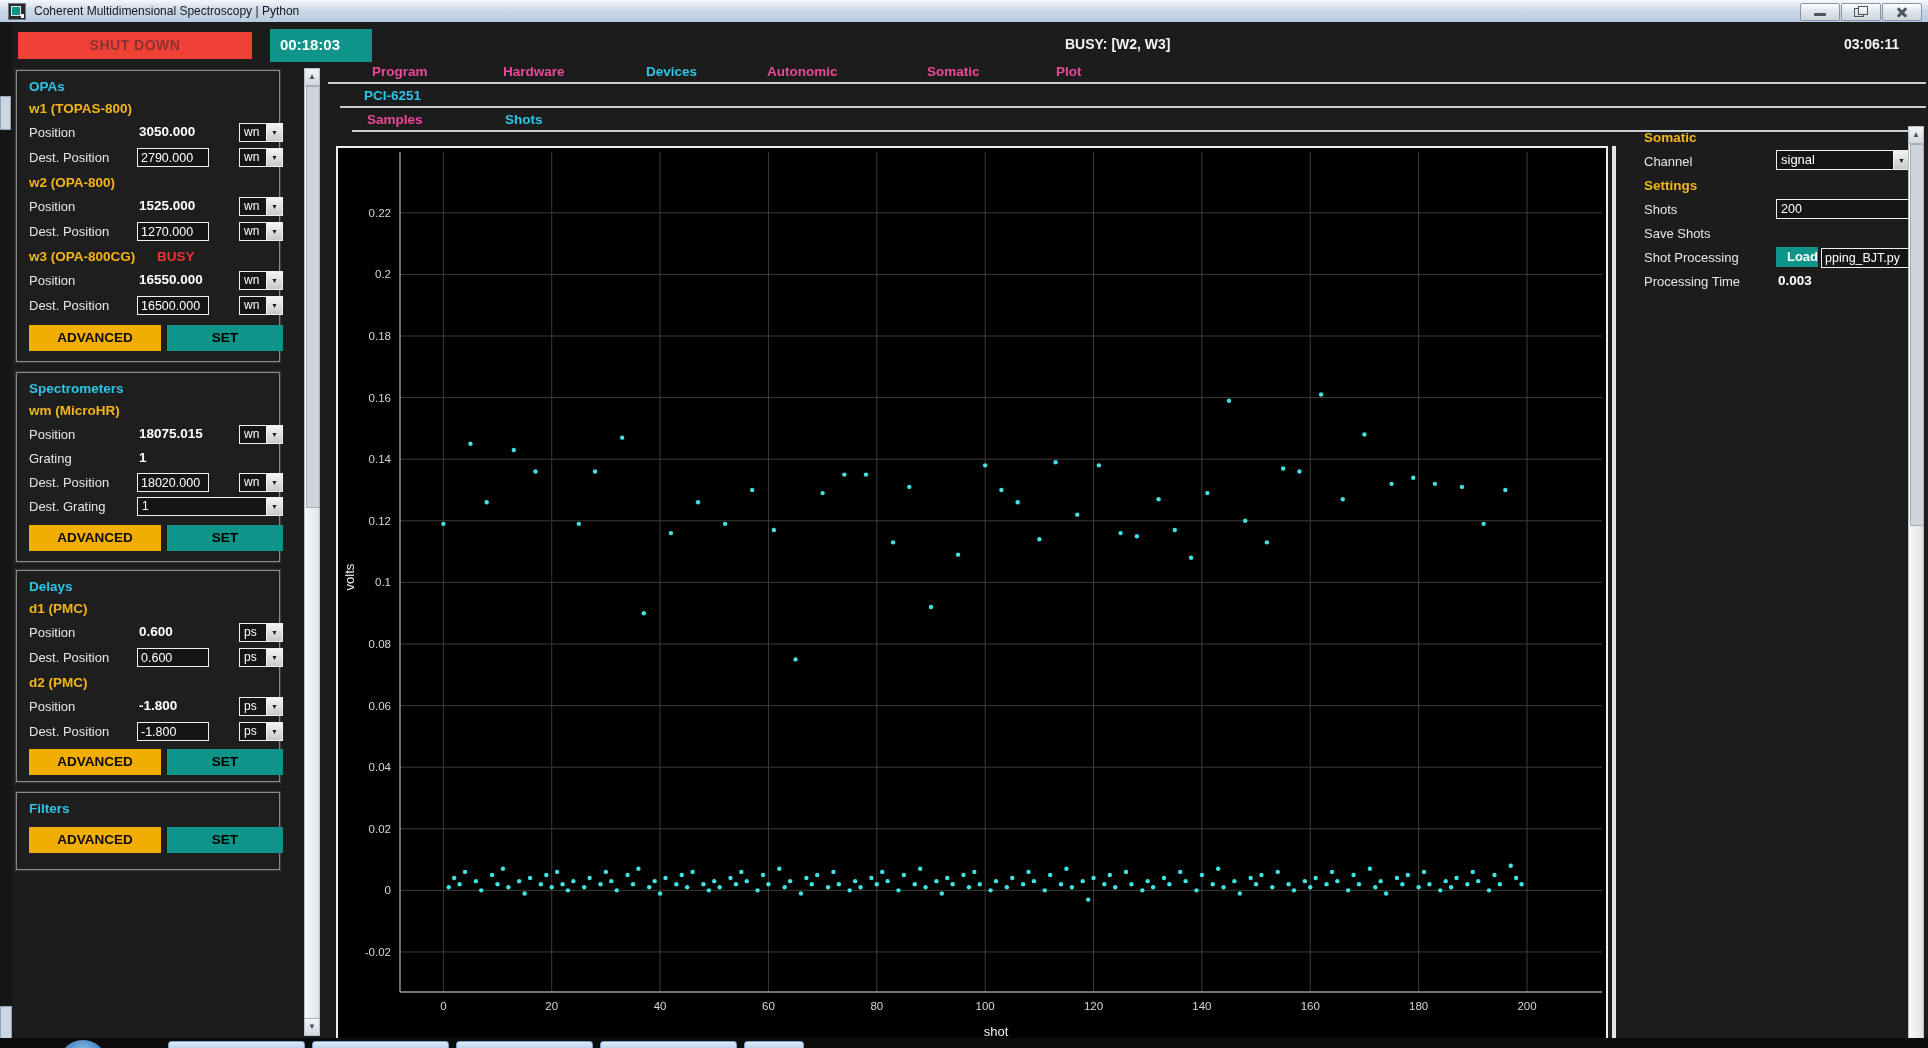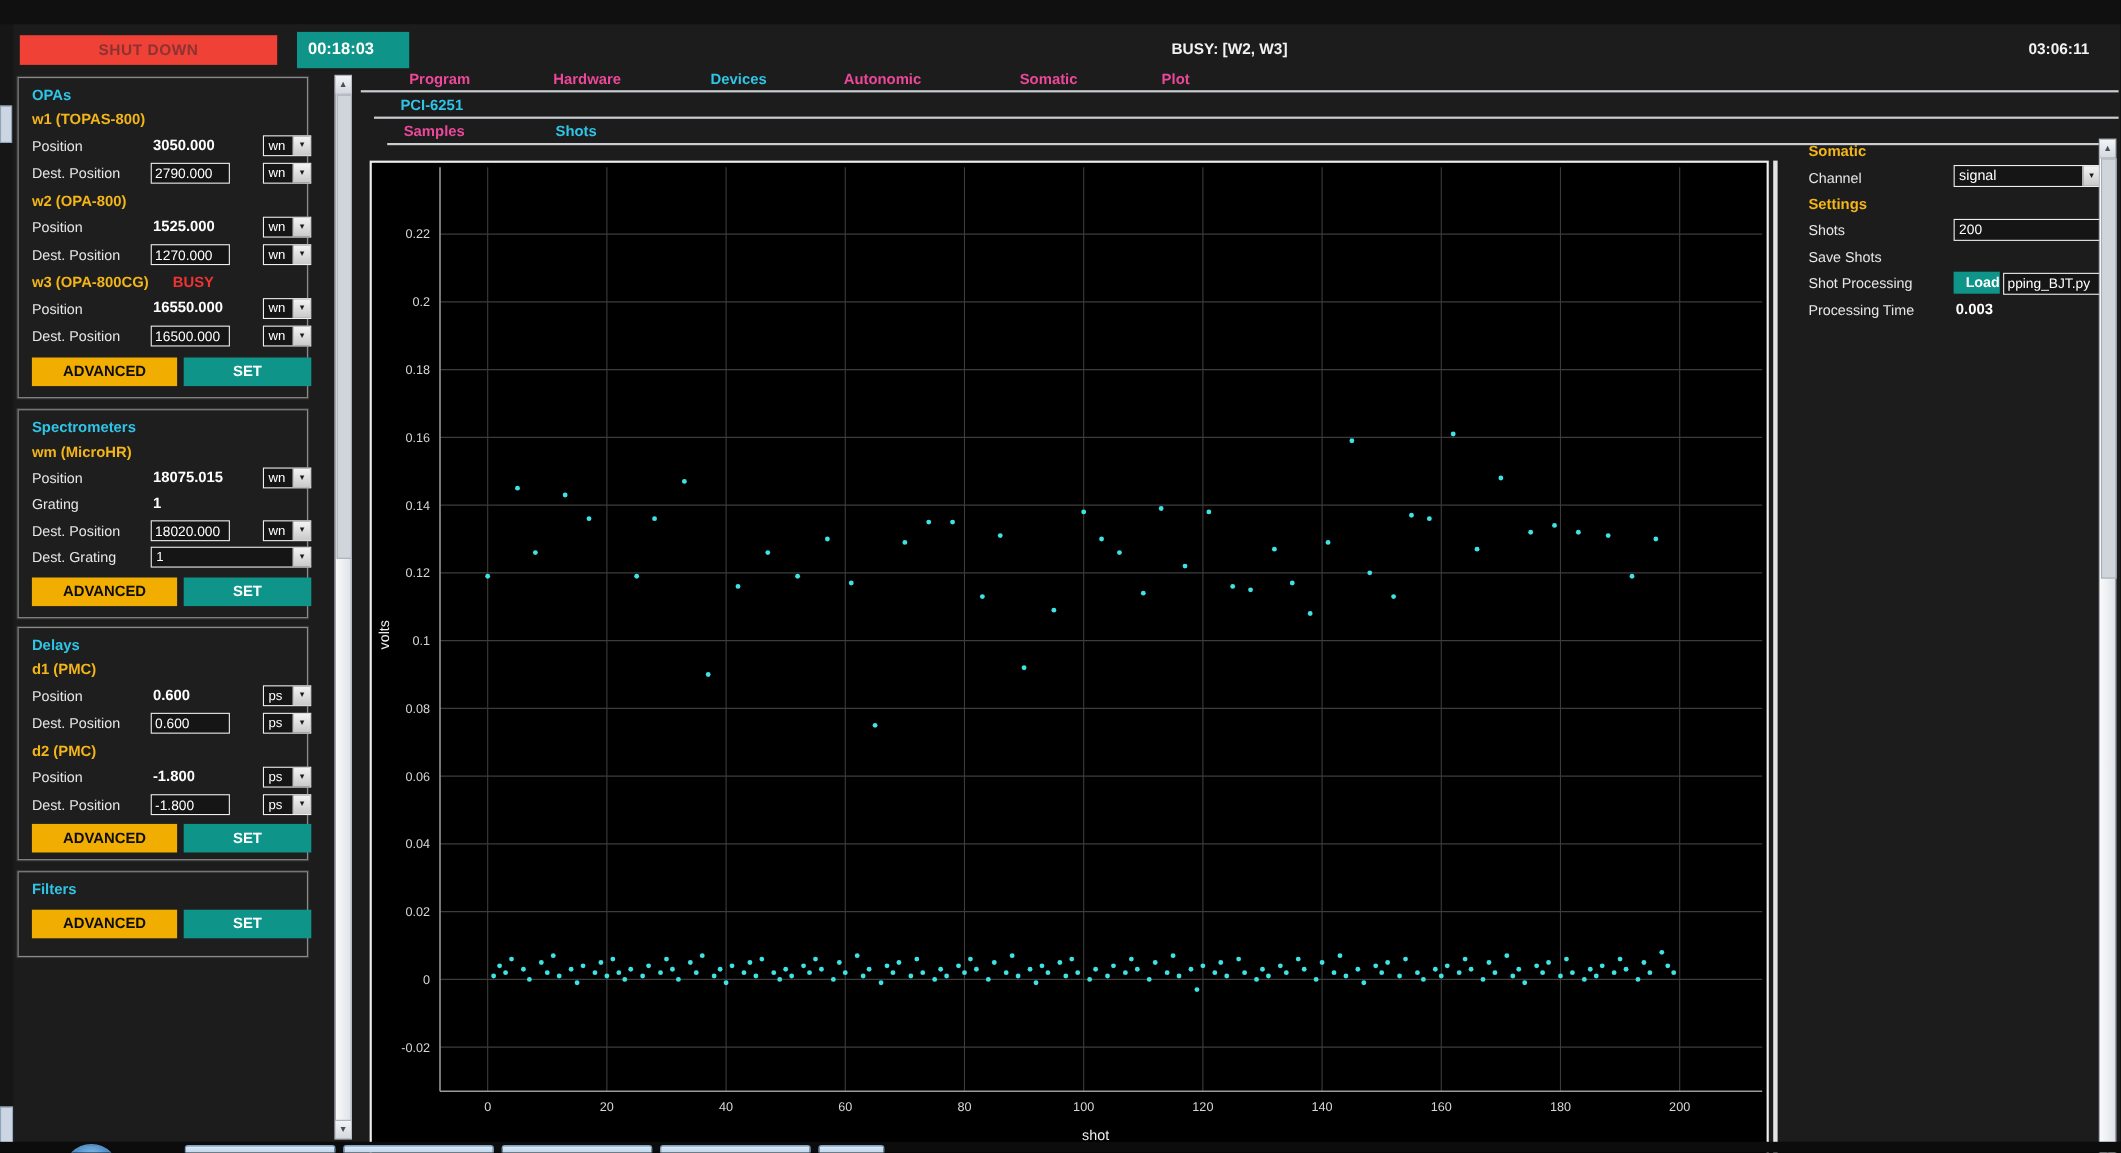--- a/index.html
+++ b/index.html
@@ -54,21 +54,21 @@
     color:#fff;font-size:12.5px;padding:0 3px;font-family:"Liberation Sans",sans-serif;}
   .unit-select{position:absolute;left:222px;width:44px;height:19px;border:1px solid #efefef;background:#151515;
     display:flex;align-items:stretch;box-sizing:border-box;cursor:pointer;}
   .unit-text{flex:1;color:#fff;font-size:12px;padding:1px 0 0 4px;}
   .dd-btn{width:15px;background:linear-gradient(#f4f4f4,#c9c9c9);border-left:1px solid #efefef;
     color:#1a1a1a;font-size:7px;display:flex;align-items:center;justify-content:center;}
   .wide-select{position:absolute;left:120px;width:146px;height:19px;border:1px solid #efefef;background:#151515;
     display:flex;align-items:stretch;box-sizing:border-box;cursor:pointer;}
   .adv-btn{position:absolute;left:12px;width:132px;height:26px;background:#f2ae00;color:#0d0d0d;
     font-weight:bold;font-size:13.5px;text-align:center;line-height:26px;cursor:pointer;}
-  .set-btn{position:absolute;left:150px;width:116px;height:26px;background:#0e9488;color:#ffffff;
+  .set-btn{position:absolute;left:150px;width:116px;height:26px;background:#0e9488;color:#000000;
     font-weight:bold;font-size:13.5px;text-align:center;line-height:26px;cursor:pointer;}
 
   
   .vscroll{position:absolute;width:16px;background:linear-gradient(90deg,#fafafa,#dfe3e8);border:1px solid #b9bfc6;box-sizing:border-box;}
   .sb-btn{position:absolute;left:0;width:14px;height:16px;background:linear-gradient(#f2f4f6,#d4d9df);
     border-bottom:1px solid #aab0b8;color:#4a4f56;font-size:8px;text-align:center;line-height:16px;cursor:pointer;}
   .sb-btn.bottom{border-top:1px solid #aab0b8;border-bottom:none;}
   .sb-thumb{position:absolute;left:1px;width:12px;background:#cfd5db;border:1px solid #a8aeb6;}
 
   
@@ -96,20 +96,35 @@
   .tb-btn{position:absolute;top:3px;height:12px;border-radius:3px 3px 0 0;
     background:linear-gradient(#dcebf8,#a9c7e4);border:1px solid #7fa3c6;box-sizing:border-box;cursor:pointer;}
   .tb-orb{position:absolute;left:58px;top:2px;width:50px;height:50px;border-radius:50%;cursor:pointer;
     background:radial-gradient(circle at 50% 30%,#9fd0f5,#2f74b8 55%,#123f73);border:1px solid #5d93c8;box-sizing:border-box;}
 </style>
 </head>
 <body>
 
 <div id="screen">
 
+  <div class="titlebar">
+    <div class="app-icon"></div>
+    <div class="title-text">Coherent Multidimensional Spectroscopy | Python</div>
+    <div class="winbtn" style="left:1800px;">
+        <div class="bar"></div>
+      </div>
+    <div class="winbtn" style="left:1841px;">
+        <div class="sq1"></div>
+        <div class="sq2"></div>
+      </div>
+    <div class="winbtn" style="left:1882px;">
+        <div class="x1"></div>
+        <div class="x2"></div>
+      </div>
+  </div>
 
   <div class="edge-strip">
     <div class="edge-sliver" style="left:0;top:74px;width:9px;height:32px;"></div>
     <div class="edge-sliver" style="left:0;top:984px;width:10px;height:32px;"></div>
   </div>
 
   <div id="app">
 
     <div class="abs shutdown-btn">SHUT DOWN</div>
     <div class="abs timer-box">00:18:03</div>

